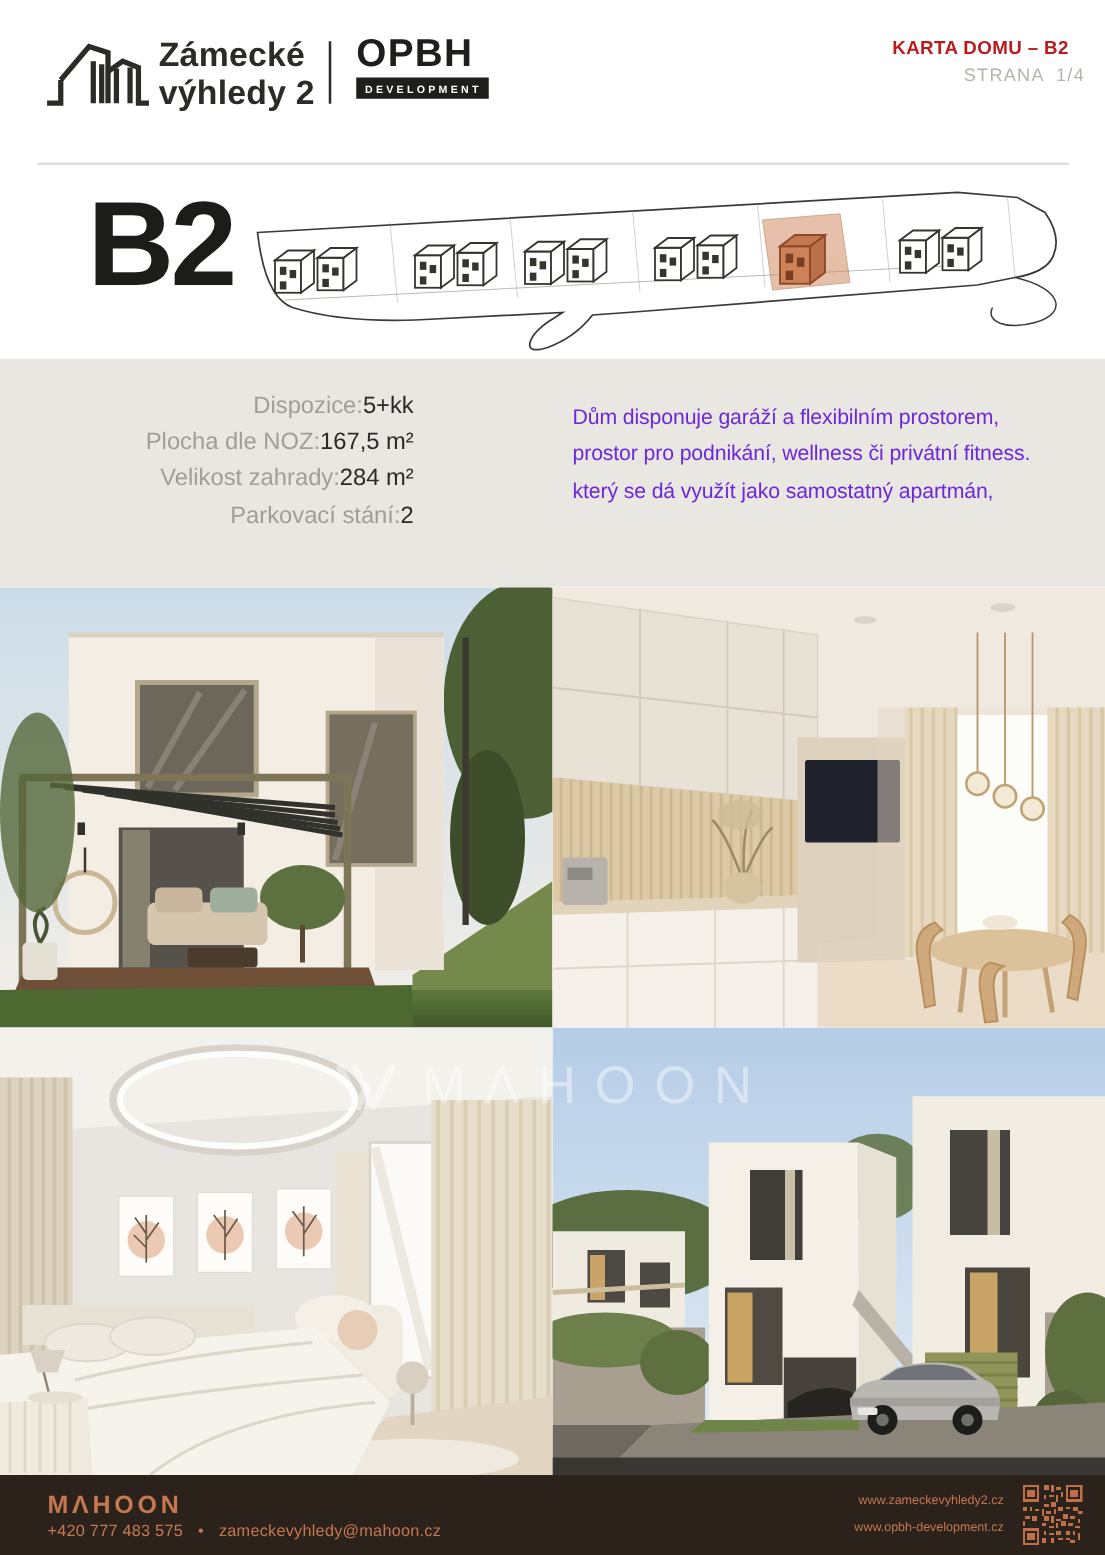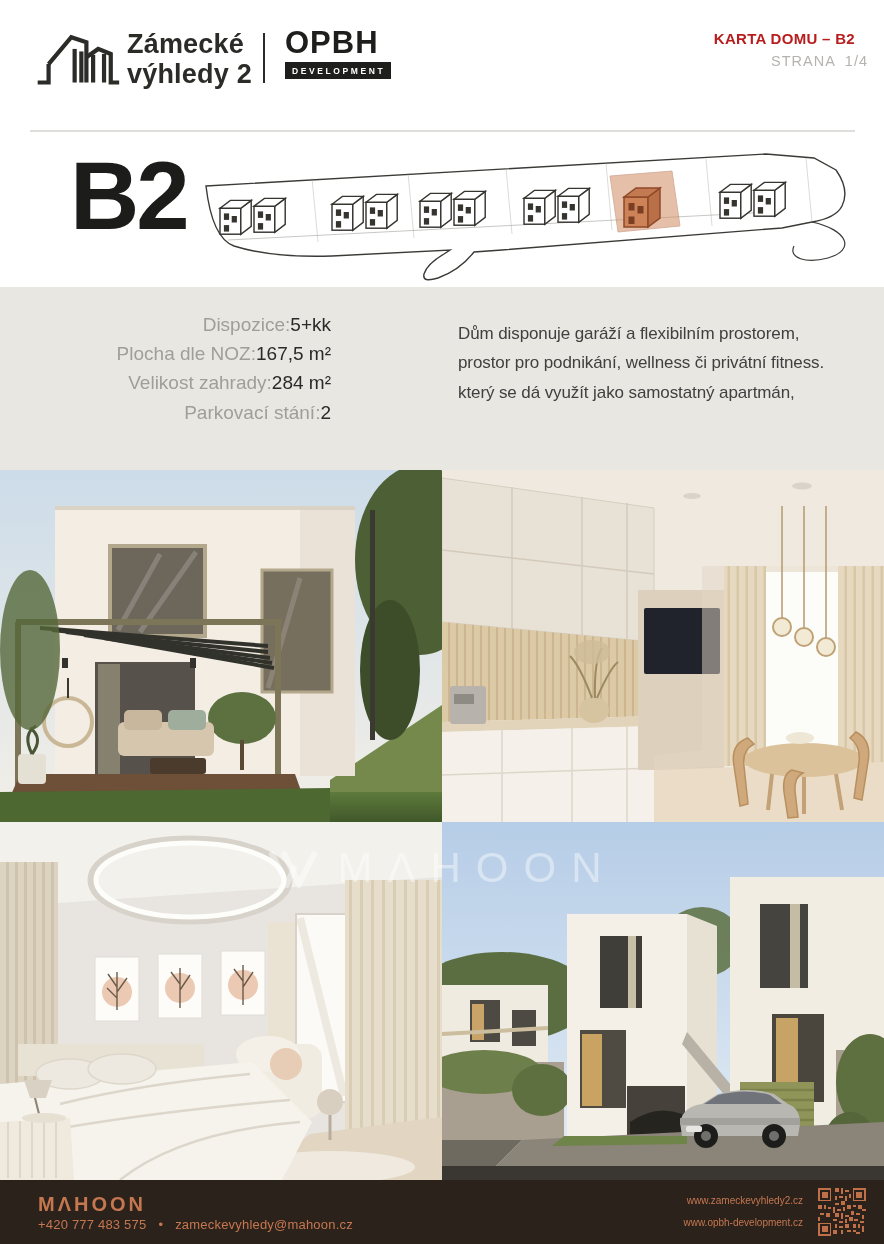--- a/index.html
+++ b/index.html
@@ -29,21 +29,21 @@
               letter-spacing: -3px; color: #1c1c1a; line-height: 100px; margin-left: 37px; }
   .site-plan { position: absolute; left: 172px; top: 150px; }
 
   
   .band { position: absolute; left: 0; top: 287px; width: 884px; height: 183px; background: #e9e7e2; }
   .details { position: absolute; left: 35px; top: 23px; width: 296px; }
   .detail-row { display: flex; justify-content: flex-end; font-size: 19px; line-height: 29.2px; }
   .detail-row .lbl { color: #a19e98; }
   .detail-row .val { color: #2b2a28; }
   .description { position: absolute; left: 458px; top: 32px; font-size: 17px; line-height: 29.4px;
-                 color: #404040; letter-spacing: -0.1px; white-space: nowrap; }
+                 color: #6d28d9; letter-spacing: -0.1px; white-space: nowrap; }
 
   
   .photos { position: absolute; left: 0; top: 470px; width: 884px; height: 710px;
             display: grid; grid-template-columns: 442px 442px; grid-template-rows: 352px 358px; }
   .photos svg { display: block; width: 100%; height: 100%; }
 
   .watermark { position: absolute; left: 0; top: 838px; width: 884px; height: 60px;
                display: flex; align-items: center; justify-content: center; pointer-events: none; }
   .wm-text { font-size: 42px; font-weight: 400; letter-spacing: 15px; color: rgba(255,255,255,0.42);
              margin-left: 18px; }

